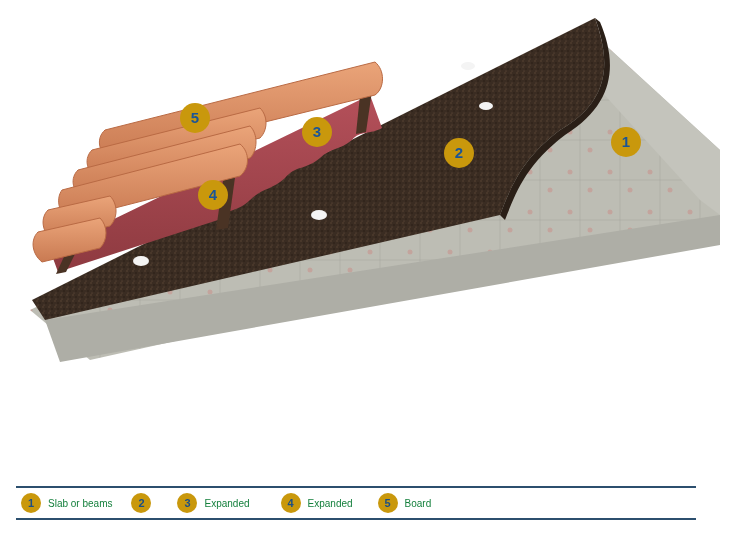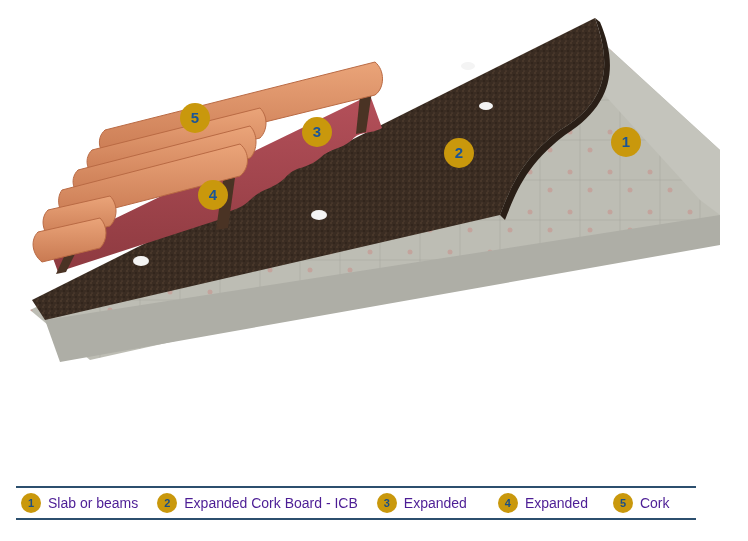--- a/index.html
+++ b/index.html
@@ -13,21 +13,21 @@
   #legend {
     position: absolute; left: 16px; top: 486px; width: 680px; height: 34px;
     border-top: 2px solid #2c4f6e; border-bottom: 2px solid #2c4f6e;
     box-sizing: border-box; display: flex; align-items: center;
   }
   .legend-item { display: flex; align-items: center; margin-left: 5px; margin-right: 14px; }
   .legend-badge {
     width: 20px; height: 20px; border-radius: 50%; background: #c9980c; color: #1b4f86;
     font-weight: bold; font-size: 11px; line-height: 20px; text-align: center; margin-right: 7px; flex: none;
   }
-  .legend-label { color: #4c1d95; font-size: 14px; white-space: nowrap; }
+  .legend-label { color: #15803d; font-size: 10px; white-space: nowrap; }
 </style>
 </head>
 <body>
 
 <div id="scene">
   <svg width="748" height="470" viewBox="0 0 748 470">
     <defs>
       <pattern id="corkTex" width="6" height="6" patternUnits="userSpaceOnUse">
         <rect width="6" height="6" fill="#3a2c22"></rect>
         <circle cx="1" cy="1" r="0.8" fill="#5a4433"></circle>
@@ -90,27 +90,26 @@
   <div class="marker" style="left:180px; top:103px;">5</div>
 </div>
 
 <div id="legend">
   <div class="legend-item">
     <span class="legend-badge">1</span>
     <span class="legend-label">Slab or beams</span>
   </div>
   <div class="legend-item">
     <span class="legend-badge">2</span>
-    <span class="legend-label">Expanded Cork Board - ICB</span>
   </div>
   <div class="legend-item" style="margin-right:26px;">
     <span class="legend-badge">3</span>
     <span class="legend-label">Expanded</span>
   </div>
   <div class="legend-item" style="margin-right:20px;">
     <span class="legend-badge">4</span>
     <span class="legend-label">Expanded</span>
   </div>
   <div class="legend-item">
     <span class="legend-badge">5</span>
-    <span class="legend-label">Cork</span>
+    <span class="legend-label">Board</span>
   </div>
 </div>
 
 </body></html>

